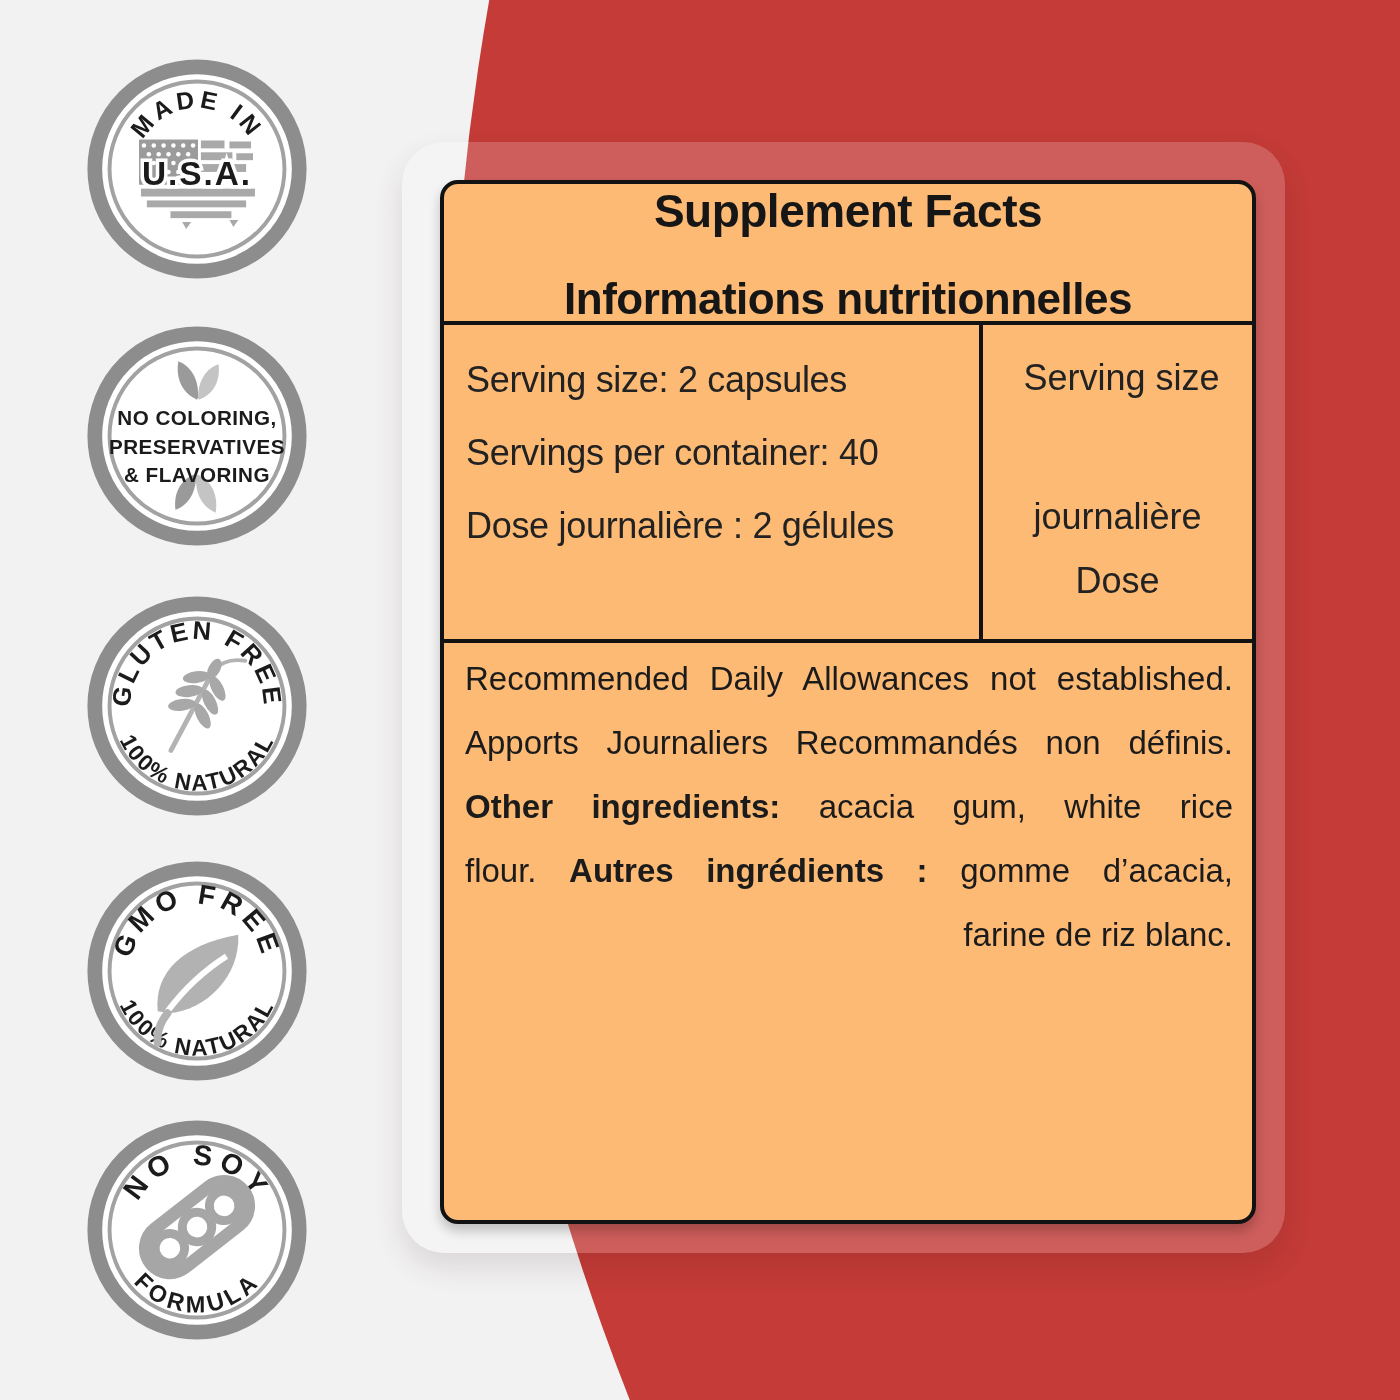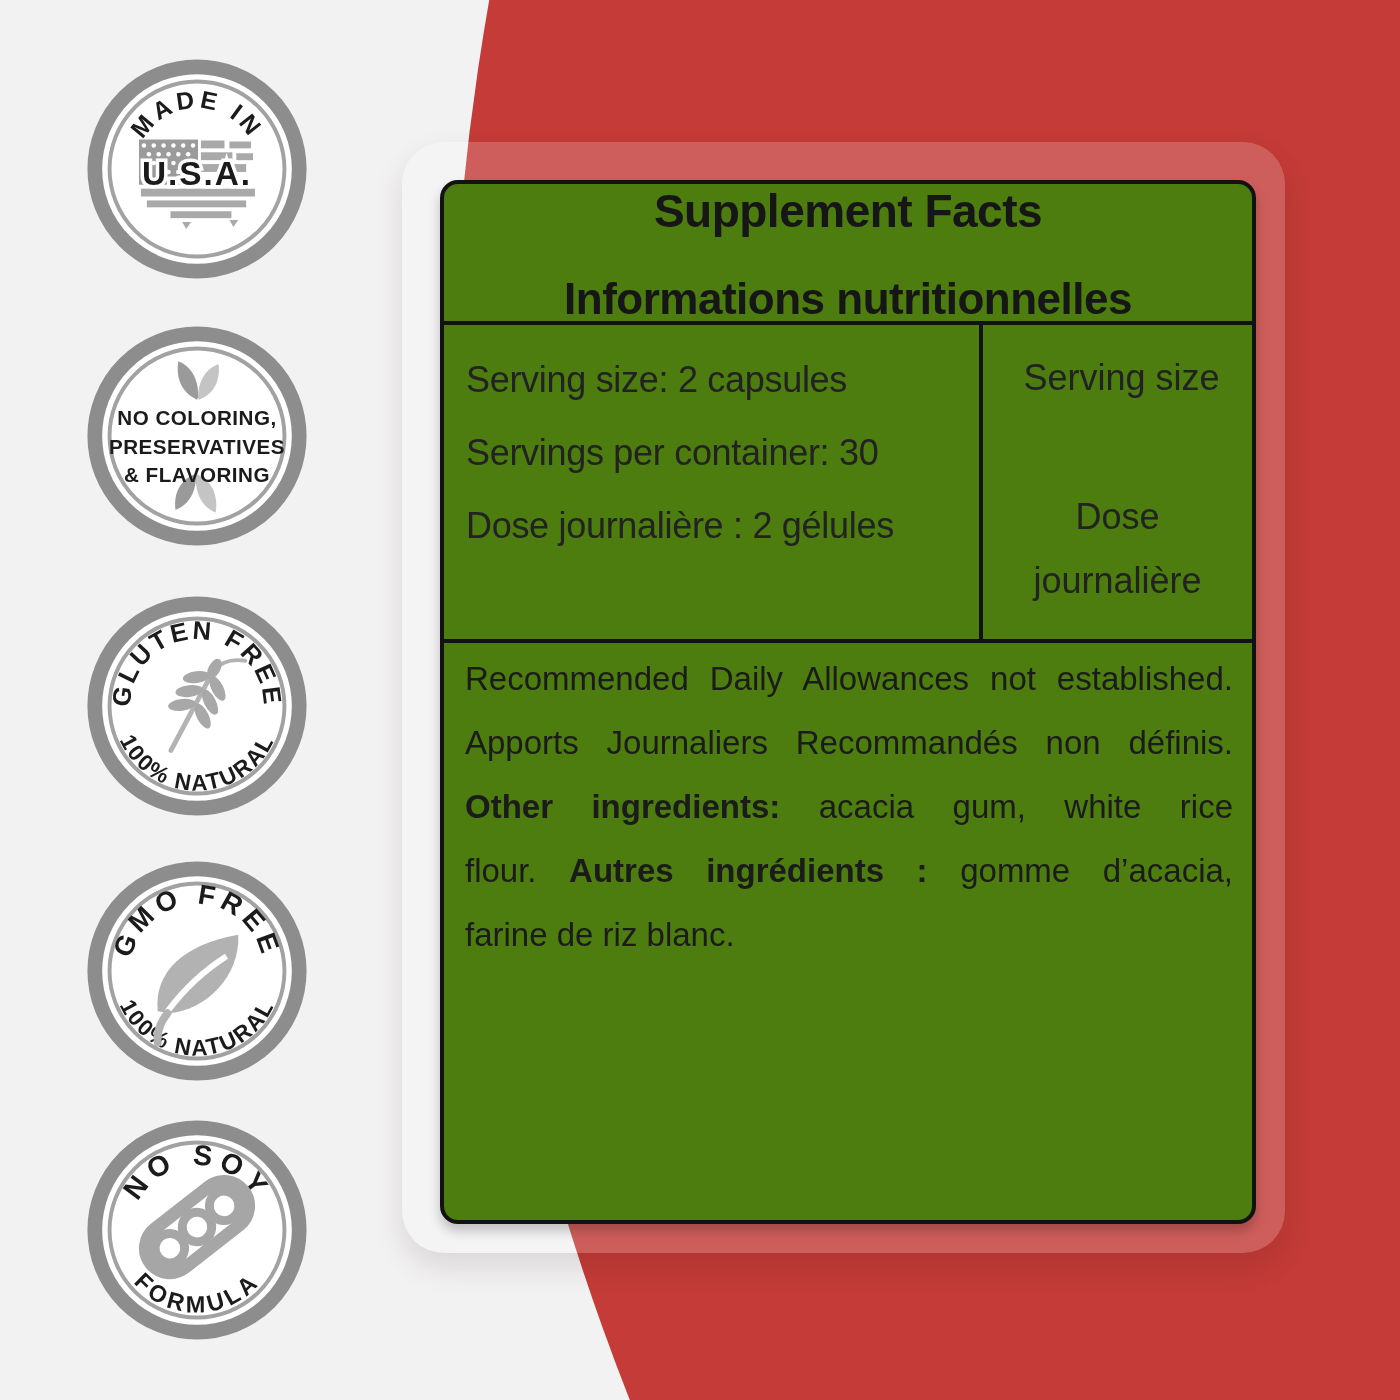--- a/index.html
+++ b/index.html
@@ -20,21 +20,21 @@
   .card{
     position:absolute;left:402px;top:142px;width:883px;height:1111px;
     border-radius:42px;background:rgba(255,255,255,0.18);
     box-shadow:0 14px 30px rgba(40,20,20,0.12);
   }
 
   
   .facts-table{
     position:absolute;left:440px;top:180px;width:816px;height:1044px;
     box-sizing:border-box;border:4px solid #121212;border-radius:18px;
-    background:#4d7c0f;display:flex;flex-direction:column;
+    background:#fdba74;display:flex;flex-direction:column;
     box-shadow:0 7px 12px rgba(0,0,0,0.22);
     color:#161616;
   }
   .sec{box-sizing:border-box;}
   .sec-title{
     height:141px;border-bottom:4px solid #121212;
     display:flex;flex-direction:column;justify-content:center;align-items:center;
     padding-top:4px;
   }
   .title-en{font-size:46px;line-height:55px;font-weight:800;letter-spacing:-0.5px;}
@@ -54,21 +54,21 @@
 
   .sec-ingredient{height:245px;border-bottom:4px solid #121212;padding:18px 20px 0 22px;}
   .ing-line{font-size:42px;line-height:56px;font-weight:700;white-space:nowrap;}
   .ing-name{font-style:italic;}
   .ing-dots{letter-spacing:1px;}
   .ing-amount{margin-left:6px;word-spacing:16px;}
   .ing-sub{font-size:37px;line-height:69px;color:#222;font-weight:400;}
 
   .sec-footer{flex:1;padding:4px 19px 0 21px;font-size:33px;line-height:64px;color:#1b1b1b;}
   .jline{display:block;text-align:justify;text-align-last:justify;}
-  .jline-last{display:block;text-align:left;}
+  .jline-last{display:block;text-align:right;}
   .bold{font-weight:700;}
 
   
   .badge{position:absolute;left:84px;width:226px;height:226px;}
   .b1{top:56px;} .b2{top:323px;} .b3{top:593px;} .b4{top:858px;} .b5{top:1117px;}
   .ring-outer{fill:#ffffff;stroke:#8d8d8d;stroke-width:15;}
   .ring-inner{fill:none;stroke:#a2a2a2;stroke-width:4;}
   .arc{font-family:"Liberation Sans",sans-serif;font-weight:700;fill:#1b1b1b;}
   .arc-t1{font-size:25px;letter-spacing:4px;}
   .arc-t3{font-size:26px;letter-spacing:3px;}
@@ -219,28 +219,28 @@
   <div class="facts-table">
 
     <div class="sec sec-title">
       <div class="title-en">Supplement Facts</div>
       <div class="title-fr">Informations nutritionnelles</div>
     </div>
 
     <div class="sec sec-serving">
       <div class="serv-left">
         <div class="serv-line">Serving size: 2 capsules</div>
-        <div class="serv-line">Servings per container: 30</div>
+        <div class="serv-line">Servings per container: 40</div>
         <div class="serv-line">Dose journalière : 2 gélules</div>
       </div>
       <div class="serv-right">
         <div class="lab-en">Serving size</div>
         <div class="lab-fr">
+          <div>journalière</div>
           <div>Dose</div>
-          <div>journalière</div>
         </div>
       </div>
     </div>
 
 
     <div class="sec sec-footer">
       <span class="jline">Recommended Daily Allowances not established.</span>
       <span class="jline">Apports Journaliers Recommandés non définis.</span>
       <span class="jline"><span class="bold">Other ingredients:</span> <span>acacia gum, white rice</span></span>
       <span class="jline"><span>flour.</span> <span class="bold">Autres ingrédients :</span> <span>gomme d’acacia,</span></span>

